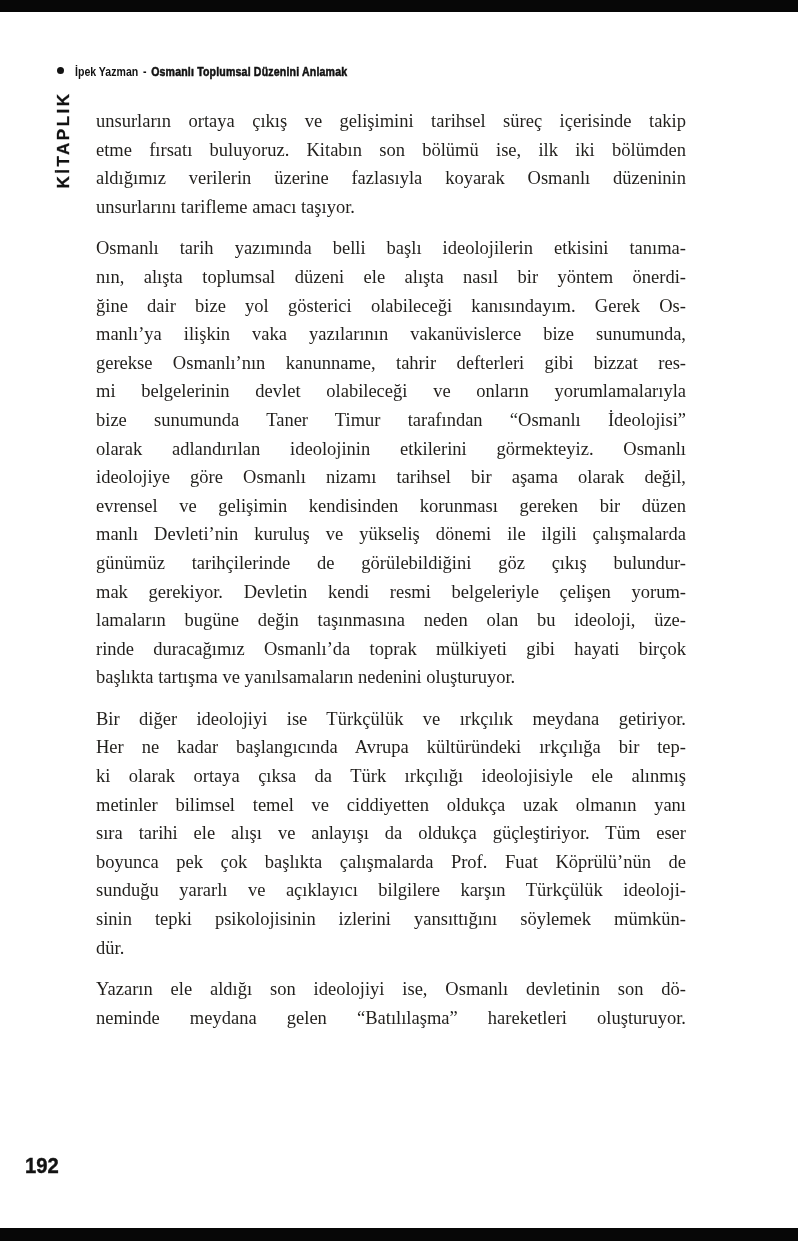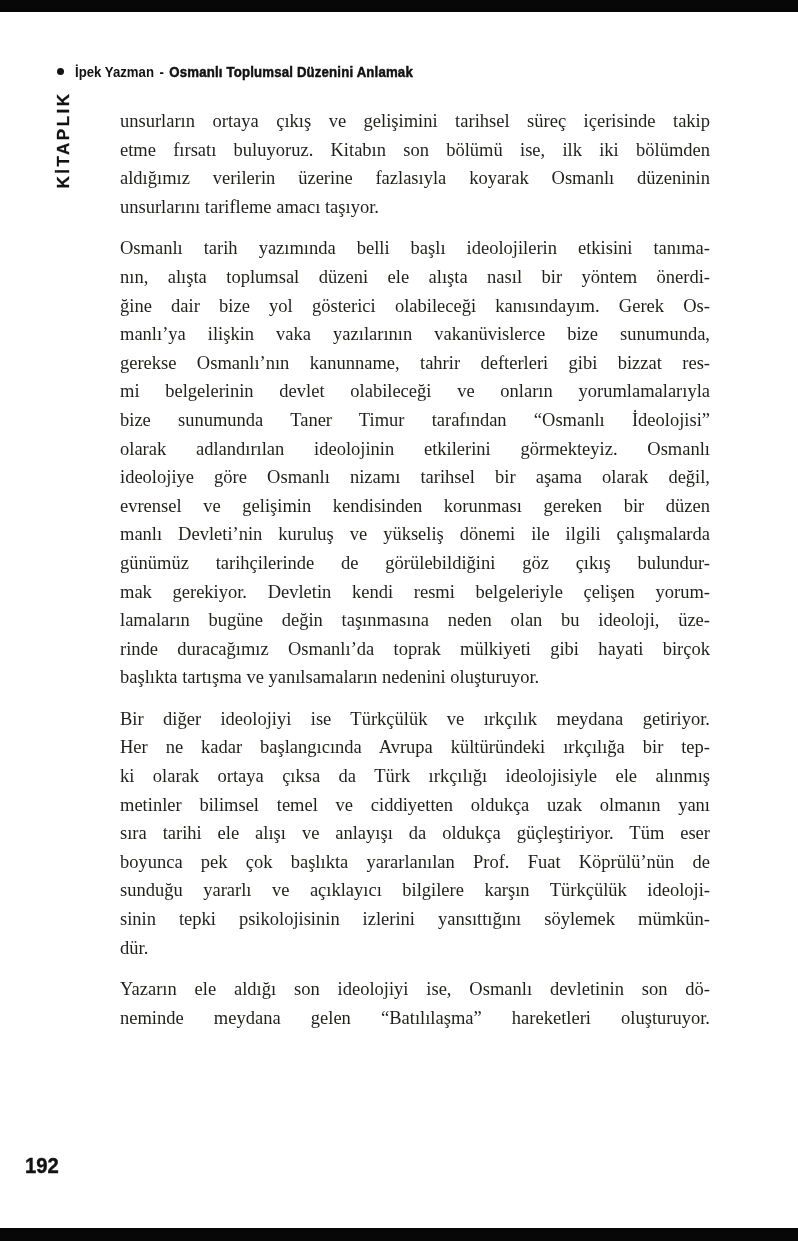--- a/index.html
+++ b/index.html
@@ -24,21 +24,21 @@
   }
   .edge-bar.top{top:0;}
   .edge-bar.bottom{bottom:0;height:13px;}
 
   
   .header{
     position:absolute;left:57px;top:62px;
     white-space:nowrap;
     font-family:"Liberation Sans", sans-serif;
     color:var(--text_header);
-    font-size:15px;line-height:18px;
+    font-size:12px;line-height:18px;
   }
   .bullet{
     display:inline-block;width:7px;height:7px;border-radius:50%;
     background:var(--text_header);
     vertical-align:middle;margin-right:11px;margin-top:-2px;
   }
   .header-text{
     display:inline-block;
     transform:scaleX(0.88);
     transform-origin:left center;
@@ -62,21 +62,21 @@
     white-space:nowrap;
     font-family:"Liberation Sans", sans-serif;
     font-weight:bold;font-size:17px;
     letter-spacing:2.5px;
     color:var(--text_header);
     -webkit-text-stroke:0.3px var(--text_header);
   }
 
   
   .body-text{
-    position:absolute;left:120px;top:107px;width:590px;
+    position:absolute;left:96px;top:107px;width:590px;
     font-size:18.5px;line-height:28.6px;
   }
   .para{margin-bottom:13px;}
   .line{
     text-align:justify;
     text-align-last:justify;
     height:28.6px;
     overflow:visible;
     white-space:normal;
   }
@@ -132,21 +132,21 @@
         <div class="line">lamaların bugüne değin taşınmasına neden olan bu ideoloji, üze-</div>
         <div class="line">rinde duracağımız Osmanlı’da toprak mülkiyeti gibi hayati birçok</div>
         <div class="line last">başlıkta tartışma ve yanılsamaların nedenini oluşturuyor.</div>
       </div>
       <div class="para">
         <div class="line">Bir diğer ideolojiyi ise Türkçülük ve ırkçılık meydana getiriyor.</div>
         <div class="line">Her ne kadar başlangıcında Avrupa kültüründeki ırkçılığa bir tep-</div>
         <div class="line">ki olarak ortaya çıksa da Türk ırkçılığı ideolojisiyle ele alınmış</div>
         <div class="line">metinler bilimsel temel ve ciddiyetten oldukça uzak olmanın yanı</div>
         <div class="line">sıra tarihi ele alışı ve anlayışı da oldukça güçleştiriyor. Tüm eser</div>
-        <div class="line">boyunca pek çok başlıkta yararlanılan Prof. Fuat Köprülü’nün de</div>
+        <div class="line">boyunca pek çok başlıkta çalışmalarda Prof. Fuat Köprülü’nün de</div>
         <div class="line">sunduğu yararlı ve açıklayıcı bilgilere karşın Türkçülük ideoloji-</div>
         <div class="line">sinin tepki psikolojisinin izlerini yansıttığını söylemek mümkün-</div>
         <div class="line last">dür.</div>
       </div>
       <div class="para">
         <div class="line">Yazarın ele aldığı son ideolojiyi ise, Osmanlı devletinin son dö-</div>
         <div class="line">neminde meydana gelen “Batılılaşma” hareketleri oluşturuyor.</div>
       </div>
     </div>
 

